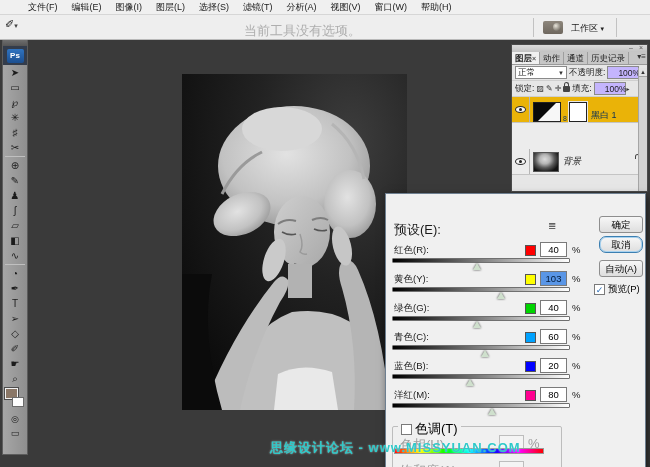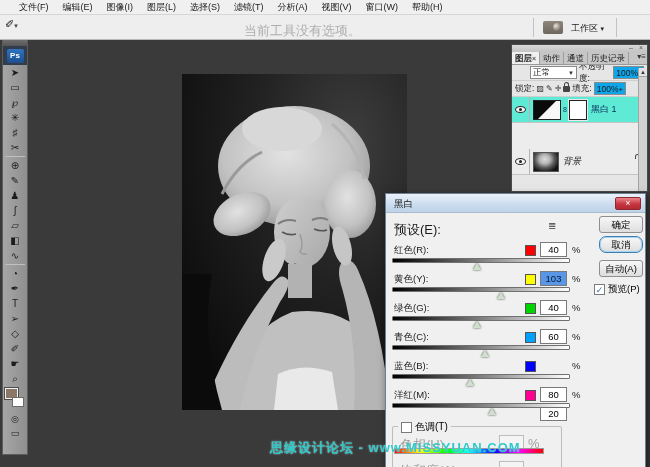--- a/index.html
+++ b/index.html
@@ -1,21 +1,21 @@
 <!DOCTYPE html>
 <html><head>
 <meta charset="utf-8">
 <style>
   * { margin:0; padding:0; box-sizing:border-box; }
   html,body { width:650px; height:467px; overflow:hidden; }
   body { position:relative; font-family:"Liberation Sans","DejaVu Sans",sans-serif; background:#3a3a3a; }
   .abs { position:absolute; }
 
   
-  .menubar { left:0; top:0; width:650px; height:15px; background:#f0f0f0; border-bottom:1px solid #d6d6d6; font-size:9px; color:#1a1a1a; display:flex; align-items:flex-start; padding-left:12px; }
+  .menubar { left:0; top:0; width:650px; height:15px; background:#f0f0f0; border-bottom:1px solid #d6d6d6; font-size:9px; color:#1a1a1a; display:flex; align-items:flex-start; padding-left:21px; }
   .menu-item { padding:0 7px; line-height:15px; cursor:default; }
 
   
   .optionsbar { left:0; top:15px; width:650px; height:25px; background:#eeeeee; border-bottom:1px solid #b9b9b9; }
   .tool-preview { left:5px; top:3px; width:28px; height:18px; font-size:11px; color:#222; }
   .tool-preview .arrow { font-size:7px; color:#444; }
   .status-text { left:244px; top:7px; font-size:13px; color:#aeaeae; }
   .ob-sep { top:3px; width:1px; height:19px; background:#c2c2c2; }
   .bridge-icon { left:543px; top:6px; width:20px; height:13px; background:linear-gradient(#8d867c,#6e675e); border-radius:2px; }
   .bridge-icon::after { content:''; position:absolute; right:2px; top:2px; width:8px; height:8px; border-radius:50%; background:radial-gradient(circle at 35% 35%, #e8e4da, #4d473e); }
@@ -40,28 +40,28 @@
   
   .lpanel { left:511px; top:44px; width:137px; height:148px; background:#e6e6e6; border:1px solid #4a4a4a; font-size:9px; color:#1c1c1c; }
   .lpanel-strip { height:7px; background:linear-gradient(#dadada,#c3c3c3); position:relative; }
   .lpanel-strip .winbtns { position:absolute; right:2px; top:-1px; font-size:7px; color:#555; letter-spacing:2px; }
   .ltabs { height:13px; display:flex; background:#c6c6c6; border-bottom:1px solid #9a9a9a; position:relative; }
   .ltab { padding:0 3px; line-height:12px; font-size:8.5px; border-right:1px solid #9e9e9e; background:#c6c6c6; white-space:nowrap; cursor:pointer; }
   .ltab.active { background:#f0f0f0; font-weight:bold; }
   .ltab .tabx { font-size:7px; color:#555; }
   .panel-menu { position:absolute; right:1px; top:0; font-size:8px; color:#333; cursor:pointer; }
   .blendrow,.lockrow { height:16px; display:flex; align-items:center; padding:0 3px; gap:2px; border-bottom:1px solid #cfcfcf; font-size:8.5px; }
-  .selbox { width:52px; height:13px; background:#fff; border:1px solid #8a8a8a; display:flex; align-items:center; justify-content:space-between; padding:0 2px; font-size:8.5px; cursor:pointer;margin-left:15px; }
+  .selbox { width:52px; height:13px; background:#fff; border:1px solid #8a8a8a; display:flex; align-items:center; justify-content:space-between; padding:0 2px; font-size:8.5px; cursor:pointer; }
   .selbox .arrow { font-size:6px; color:#333; }
-  .numbox { width:32px; height:13px; background:#0ea5e9; border:1px solid #8a8a8a; display:flex; align-items:center; justify-content:space-between; padding:0 2px; font-size:8.5px; cursor:pointer; }
+  .numbox { width:32px; height:13px; background:#c4b5fd; border:1px solid #8a8a8a; display:flex; align-items:center; justify-content:space-between; padding:0 10px; font-size:8.5px; cursor:pointer; }
   .numbox .arrow { font-size:6px; color:#333; }
   .lockicons { display:flex; gap:2px; align-items:center; font-size:8px; color:#333; }
   .layerlist { position:relative; height:78px; background:#ececec; }
   .lrow { position:absolute; left:0; width:128px; height:26px; border-bottom:1px solid #c4c4c4; background:#ececec; display:flex; align-items:center; cursor:pointer; }
-  .lrow.selected { background:#5eead4; color:#072f58; }
+  .lrow.selected { background:#eab308; color:#072f58;align-items:flex-end; }
   .eyecell { width:18px; align-self:stretch; border-right:1px solid #b5b5b5; display:flex; align-items:center; justify-content:center; }
   .eye { width:11px; height:7px; border:1px solid #2a2a2a; border-radius:50%; background:#f6f6f6; position:relative; }
   .eye::after { content:''; position:absolute; left:3px; top:1px; width:3px; height:3px; background:#222; border-radius:50%; }
   .adj-thumb { width:28px; height:20px; margin-left:3px; border:1px solid #222; background:linear-gradient(135deg,#0a0a0a 49%,#f7f7f7 51%); }
   .mask-thumb { width:18px; height:20px; border:1px solid #222; outline:1px solid #e8e8e8; background:#fff; }
   .linkglyph { font-size:7px; margin:0 2px; color:#103a66; }
   .mini-photo { width:26px; height:20px; margin:0 4px 0 3px; border:1px solid #555; background:radial-gradient(ellipse at 45% 35%, #dcdcdc 0%, #b5b5b5 28%, #5a5a5a 52%, #141414 80%); }
   .lname { font-size:9px; white-space:nowrap; }
   .lname.italic { font-style:italic; }
   .rowlock { position:absolute; right:6px; top:9px; }
@@ -84,21 +84,21 @@
   .chkrow { position:absolute; left:208px; top:89px; display:flex; align-items:center; gap:3px; font-size:9.5px; cursor:pointer; }
   .chk { width:11px; height:11px; background:#fff; border:1px solid #7a7a7a; font-size:9px; line-height:10px; text-align:center; color:#2b6cb5; }
   .srow-label { position:absolute; left:8px; font-size:9.5px; color:#1a1a1a; }
   .swatch { position:absolute; left:139px; width:11px; height:11px; border:1px solid #555; }
   .valbox { position:absolute; left:154px; width:27px; height:15px; background:#fff; border:1px solid #7a7a7a; font-size:9.5px; text-align:center; line-height:13px; cursor:text; }
   .valbox.selected { background:#5a96e6; color:#001a3a; }
   .pct { position:absolute; left:186px; font-size:9.5px; color:#1a1a1a; }
   .track { position:absolute; left:6px; width:178px; height:5px; background:linear-gradient(90deg,#000,#fff); border:1px solid #707070; border-radius:1px; cursor:pointer; }
   .marker { position:absolute; width:0; height:0; border-left:4px solid transparent; border-right:4px solid transparent; border-bottom:7px solid #cfe0cd; filter:drop-shadow(0 0 1px #444); cursor:pointer; }
   .groupbox { position:absolute; left:6px; top:232px; width:170px; height:60px; border:1px solid #bdbdbd; border-radius:2px; }
-  .tint-head { position:absolute; left:12px; top:226px; background:#f0f0f0; padding:0 3px; display:flex; align-items:center; gap:3px; font-size:10px; cursor:pointer; }
+  .tint-head { position:absolute; left:12px; top:226px; background:#f0f0f0; padding:0 3px; display:flex; align-items:center; gap:3px; font-size:13px; cursor:pointer; }
   .gray { color:#9d9d9d !important; }
   .rainbow { position:absolute; left:8px; top:254px; width:150px; height:6px; border:1px solid #999; background:linear-gradient(90deg,#f00,#ff0 17%,#0f0 34%,#0ff 50%,#00f 67%,#f0f 84%,#f00); }
   .grayval { position:absolute; left:113px; width:25px; height:14px; background:#f4f4f4; border:1px solid #bdbdbd; }
 
   .watermark { left:270px; top:439px; font-size:13px; font-weight:bold; letter-spacing:1px; white-space:nowrap; text-shadow:0 0 2px rgba(255,255,255,.6); }
 </style>
 </head>
 <body>
 
 <div class="abs menubar">
@@ -268,24 +268,20 @@
       <span class="lname italic">背景</span>
       <span class="rowlock"><span class="padlock"></span></span>
     </div>
   </div>
   <div class="lscroll">
     <span class="up">▲</span>
   </div>
 </div>
 
 <div class="abs dialog">
-  <div class="dlg-title">
-    <span class="dlg-title-text">黑白</span>
-    <span class="dlg-close">×</span>
-  </div>
   <span class="dlg-label" style="left:8px;top:27px;">预设(E):</span>
   <span class="preset-menu-icon">≣</span>
   <div class="dlg-btn" style="top:22px;">确定</div>
   <div class="dlg-btn focused" style="top:42px;border-radius:7px;">取消</div>
   <div class="dlg-btn" style="top:66px;">自动(A)</div>
   <div class="chkrow">
     <span class="chk">✓</span>
     <span>预览(P)</span>
   </div>
 
@@ -309,21 +305,21 @@
       <div class="track" style="top: 122px;"></div>
       <div class="marker" style="top: 127px; left: 87.44px;"></div>
       <span class="srow-label" style="top: 137px;">青色(C):</span>
       <span class="swatch" style="top: 138px; background: rgb(0, 162, 255);"></span>
       <span class="valbox" style="top: 135px;">60</span>
       <span class="pct" style="top: 137px;">%</span>
       <div class="track" style="top: 151px;"></div>
       <div class="marker" style="top: 156px; left: 94.56px;"></div>
       <span class="srow-label" style="top: 166px;">蓝色(B):</span>
       <span class="swatch" style="top: 167px; background: rgb(0, 0, 255);"></span>
-      <span class="valbox" style="top: 164px; margin-top: 48px;">20</span>
+      <span class="valbox" style="top: 164px;">20</span>
       <span class="pct" style="top: 166px;">%</span>
       <div class="track" style="top: 180px;"></div>
       <div class="marker" style="top: 185px; left: 80.32px;"></div>
       <span class="srow-label" style="top: 195px;">洋红(M):</span>
       <span class="swatch" style="top: 196px; background: rgb(255, 0, 144);"></span>
       <span class="valbox" style="top: 193px;">80</span>
       <span class="pct" style="top: 195px;">%</span>
       <div class="track" style="top: 209px;"></div>
       <div class="marker" style="top: 214px; left: 101.68px;"></div>
     </div>

